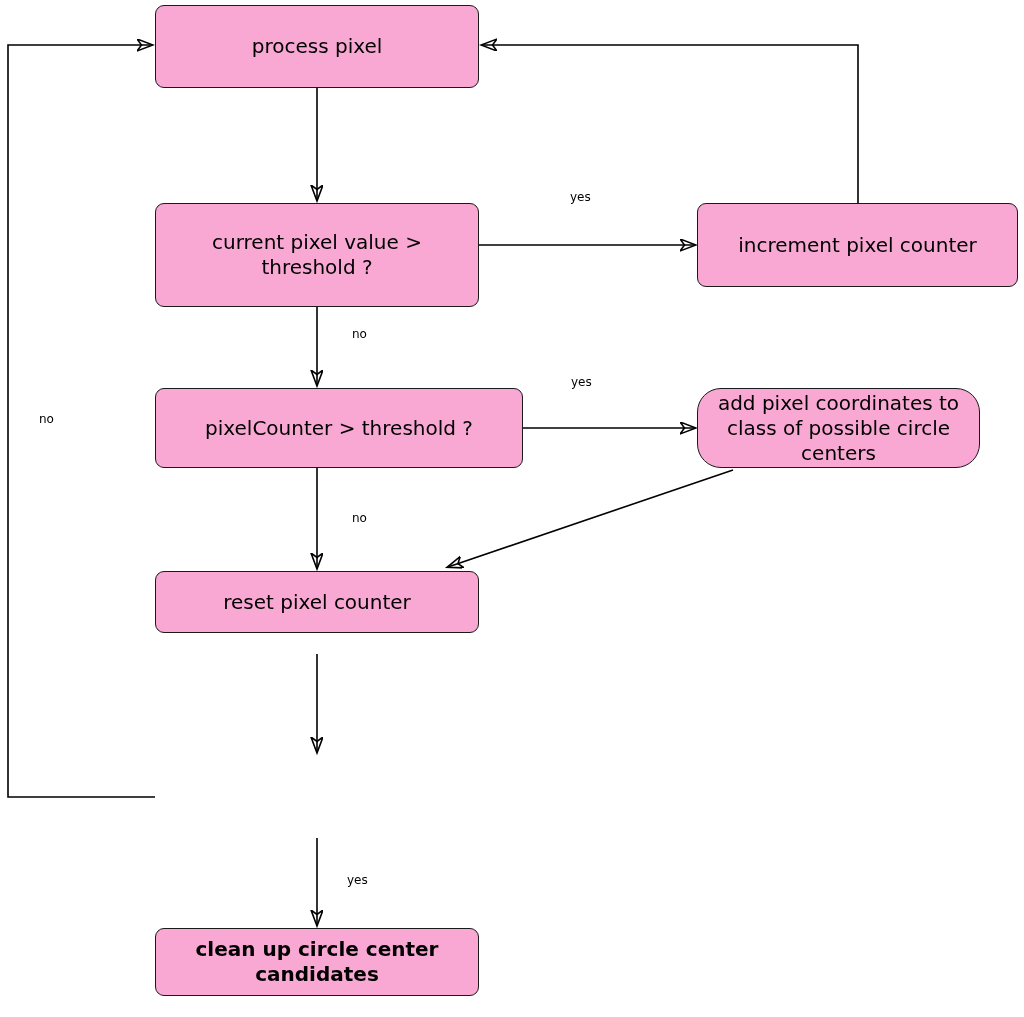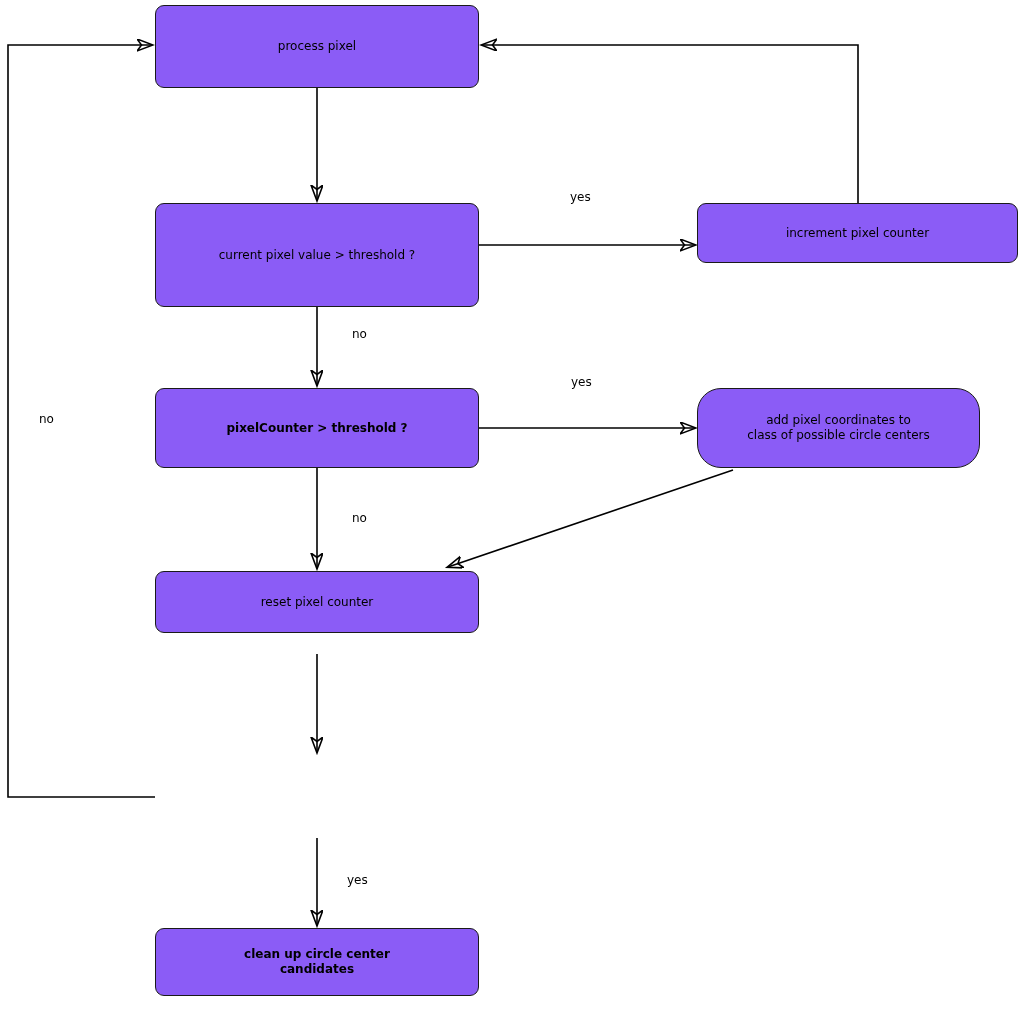--- a/index.html
+++ b/index.html
@@ -24,43 +24,43 @@
     height: 1017px;
   }
   svg.wires path, svg.wires polyline, svg.wires line {
     fill: none;
     stroke: #000000;
     stroke-width: 1.6;
   }
   .node {
     position: absolute;
     box-sizing: border-box;
-    background: #8b5cf6;
+    background: #f9a8d4;
     border: 1.6px solid #1a1a1a;
     border-radius: 9px;
     display: flex;
     align-items: center;
     justify-content: center;
     text-align: center;
-    font-size: 12px;
+    font-size: 20px;
     line-height: 1.25;
     white-space: pre-line;
     padding: 4px 16px;
   }
   .edge-label {
     position: absolute;
     font-size: 12px;
     line-height: 1;
     white-space: nowrap;
   }
   
   #n-process      { left: 155px; top:   5px; width: 324px; height: 83px; }
   #n-pixthresh    { left: 155px; top: 203px; width: 324px; height: 104px; }
-  #n-increment    { left: 697px; top: 203px; width: 321px; height: 60px; text-align: right; }
-  #n-cntthresh    { left: 155px; top: 388px; width: 324px; height: 80px; font-weight: bold; }
+  #n-increment    { left: 697px; top: 203px; width: 321px; height: 84px; text-align: right; }
+  #n-cntthresh    { left: 155px; top: 388px; width: 368px; height: 80px; }
   #n-addcoord     { left: 697px; top: 388px; width: 283px; height: 80px; border-radius: 24px; }
   #n-reset        { left: 155px; top: 571px; width: 324px; height: 62px; }
   #n-imgproc      { left: 155px; top: 755px; width: 324px; height: 83px; }
   #n-cleanup      { left: 155px; top: 928px; width: 324px; height: 68px; font-weight: bold; }
 
   #l-yes-inc      { left: 570px; top: 191px; }
   #l-no-cnt       { left: 352px; top: 328px; }
   #l-yes-add      { left: 571px; top: 376px; }
   #l-no-reset     { left: 352px; top: 512px; }
   #l-yes-clean    { left: 347px; top: 874px; }

